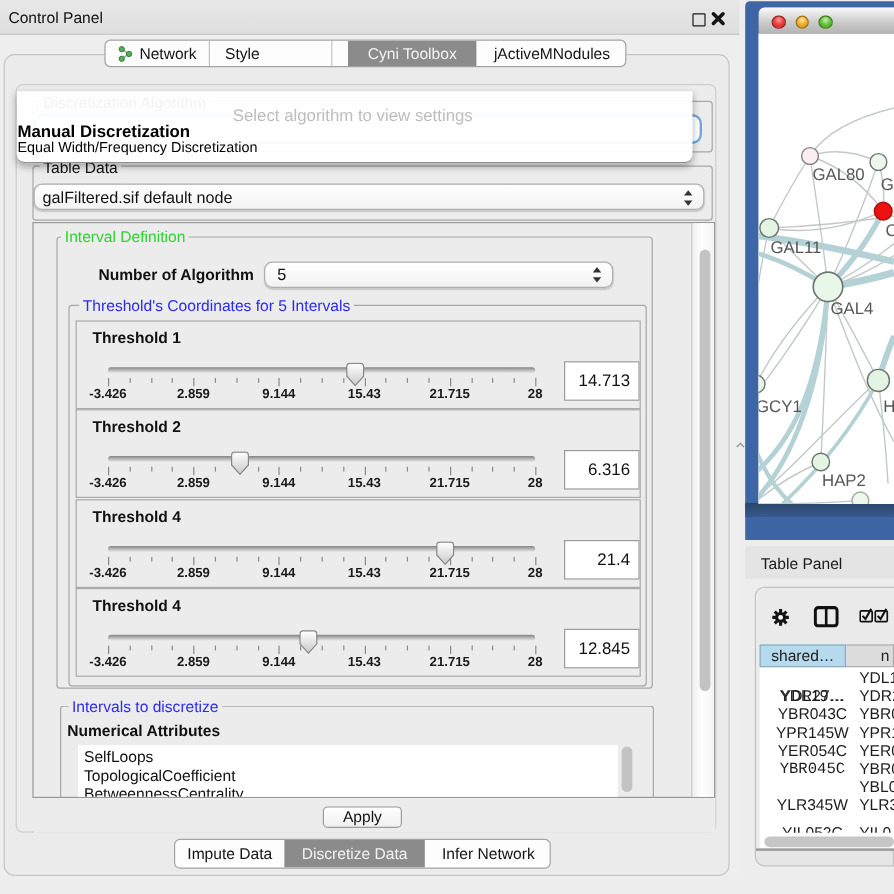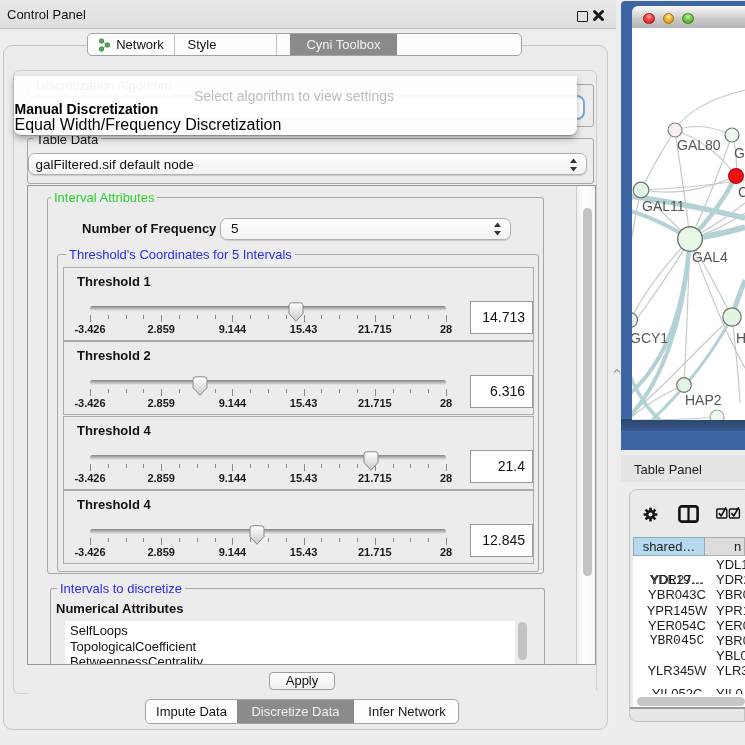--- a/index.html
+++ b/index.html
@@ -43,20 +43,21 @@
           <line x1="4" y1="11" x2="9" y2="7"></line>
         </g>
         <circle cx="3.5" cy="3" r="2.2" fill="#55b055" stroke="#2e7d32" stroke-width="0.8"></circle>
         <circle cx="3.5" cy="11" r="2.2" fill="#55b055" stroke="#2e7d32" stroke-width="0.8"></circle>
         <circle cx="9.5" cy="7" r="2.2" fill="#55b055" stroke="#2e7d32" stroke-width="0.8"></circle>
       </svg>
     Network</div>
   <div class="seg" style="left:86px;width:54px;border-left:1px solid #c2c2c2;">Style</div>
   <div class="seg" style="left:140px;width:62px;border-left:1px solid #c2c2c2;margin-left:48px;">Select</div>
   <div class="seg segdark" style="left:202px;width:107px;">Cyni Toolbox</div>
+  <div class="seg" style="left:309px;width:126px;">jActiveMNodules</div>
 </div>
 
 <div class="groupbox" style="left:27px;top:84px;width:565px;height:41px;"></div>
 <div class="gtitle" style="left:33px;top:78px;color:#111;">Discretization Algorithm</div>
 <div class="abs" style="left:27.5px;top:95px;width:557px;height:25px;background:#fff;border:2.5px solid #74a8dc;border-radius:8px;box-sizing:border-box;"></div>
 
 <div class="groupbox" style="left:27px;top:138px;width:565px;height:44px;"></div>
 <div class="gtitle" style="left:33px;top:132px;color:#111;">Table Data</div>
 <div class="combo" style="left:27.5px;top:153px;width:557px;height:20px;">
   <div class="txt" style="left:7px;top:2.5px;">galFiltered.sif default node</div>
@@ -67,23 +68,23 @@
       </svg>
     </div>
 </div>
 
 <div class="abs" style="left:27px;top:185px;width:569px;height:480px;border:1px solid #989898;background:#ececec;box-sizing:border-box;"></div>
 
 <div class="abs" style="left:576px;top:186px;width:19px;height:478px;background:linear-gradient(90deg,#efefef,#ffffff 45%,#f4f4f4);border-left:1px solid #c9c9c9;box-sizing:border-box;"></div>
 <div class="abs" style="left:583px;top:208px;width:9px;height:368px;background:#c3c3c3;border-radius:5px;"></div>
 
 <div class="groupbox" style="left:47px;top:197px;width:495px;height:375px;"></div>
-<div class="gtitle" style="left:51px;top:190px;color:#2ed22e;">Interval Attributes</div>
-
-<div class="abs" style="left:82px;top:221px;font-size:13px;font-weight:bold;color:#111;">Number of Frequency</div>
+<div class="gtitle" style="left:51px;top:190px;color:#2ed22e;">Interval Definition</div>
+
+<div class="abs" style="left:82px;top:221px;font-size:13px;font-weight:bold;color:#111;">Number of Algorithm</div>
 <div class="combo" style="left:220px;top:218px;width:289px;height:20px;">
   <div class="txt" style="top:2px;">5</div>
   <div class="spin" style="top:2px;">
       <svg width="9" height="16">
         <path d="M1,6 L4.5,1.5 L8,6 Z" fill="#333"></path>
         <path d="M1,10 L4.5,14.5 L8,10 Z" fill="#333"></path>
       </svg>
     </div>
 </div>
 
@@ -269,21 +270,21 @@
 
 <div class="abs" style="left:145px;top:699px;width:314px;height:25px;background:#fdfdfd;border:1px solid #a3a3a3;border-radius:5px;overflow:hidden;box-sizing:border-box;">
   <div class="seg" style="left:0;width:91px;">Impute Data</div>
   <div class="seg" style="left:208px;width:106px;">Infer Network</div>
   <div class="seg segdark" style="left:91px;width:117px;">Discretize Data</div>
 </div>
 
 <div class="abs" style="left:14px;top:76px;width:563px;height:59px;background:rgba(255,255,255,0.95);border-radius:0 0 7px 7px;border-bottom:1px solid #8f8f8f;box-shadow:0 3px 6px rgba(0,0,0,0.3);"></div>
 <div class="abs" style="left:194px;top:88px;font-size:14px;color:#bdbdbd;">Select algorithm to view settings</div>
 <div class="abs" style="left:14.5px;top:100.5px;font-size:14px;font-weight:bold;color:#000;">Manual Discretization</div>
-<div class="abs" style="left:14.5px;top:116px;font-size:16px;color:#000;">Equal Width/Frequency Discretization</div>
+<div class="abs" style="left:14.5px;top:116px;font-size:12px;color:#000;">Equal Width/Frequency Discretization</div>
 
 <svg class="abs" style="left:613px;top:368px;" width="8" height="6">
     <path d="M1,4.5 L4,1.5 L7,4.5" stroke="#9a9a9a" stroke-width="1.2" fill="none"></path>
   </svg>
 
 <div class="abs" style="left:621px;top:1px;width:124px;height:449px;background:#3e66a5;border-radius:4px 0 0 0;"></div>
 <div class="abs" style="left:621px;top:419px;width:124px;height:12px;background:linear-gradient(#2a4669,#38598f);"></div>
 
 <div class="abs" style="left:632px;top:6px;width:113px;height:22px;background:linear-gradient(#fbfbfb,#c9c9c9 60%,#b3b3b3);border-radius:6px 0 0 0;border-bottom:1px solid #6f6f6f;"></div>
 <div class="abs" style="left:643px;top:12.5px;width:9.5px;height:9.5px;border-radius:50%;background:radial-gradient(circle at 50% 30%,#ff9a9a,#ed4343 45%,#c21d1d);border:0.5px solid #9d2020;"></div>

